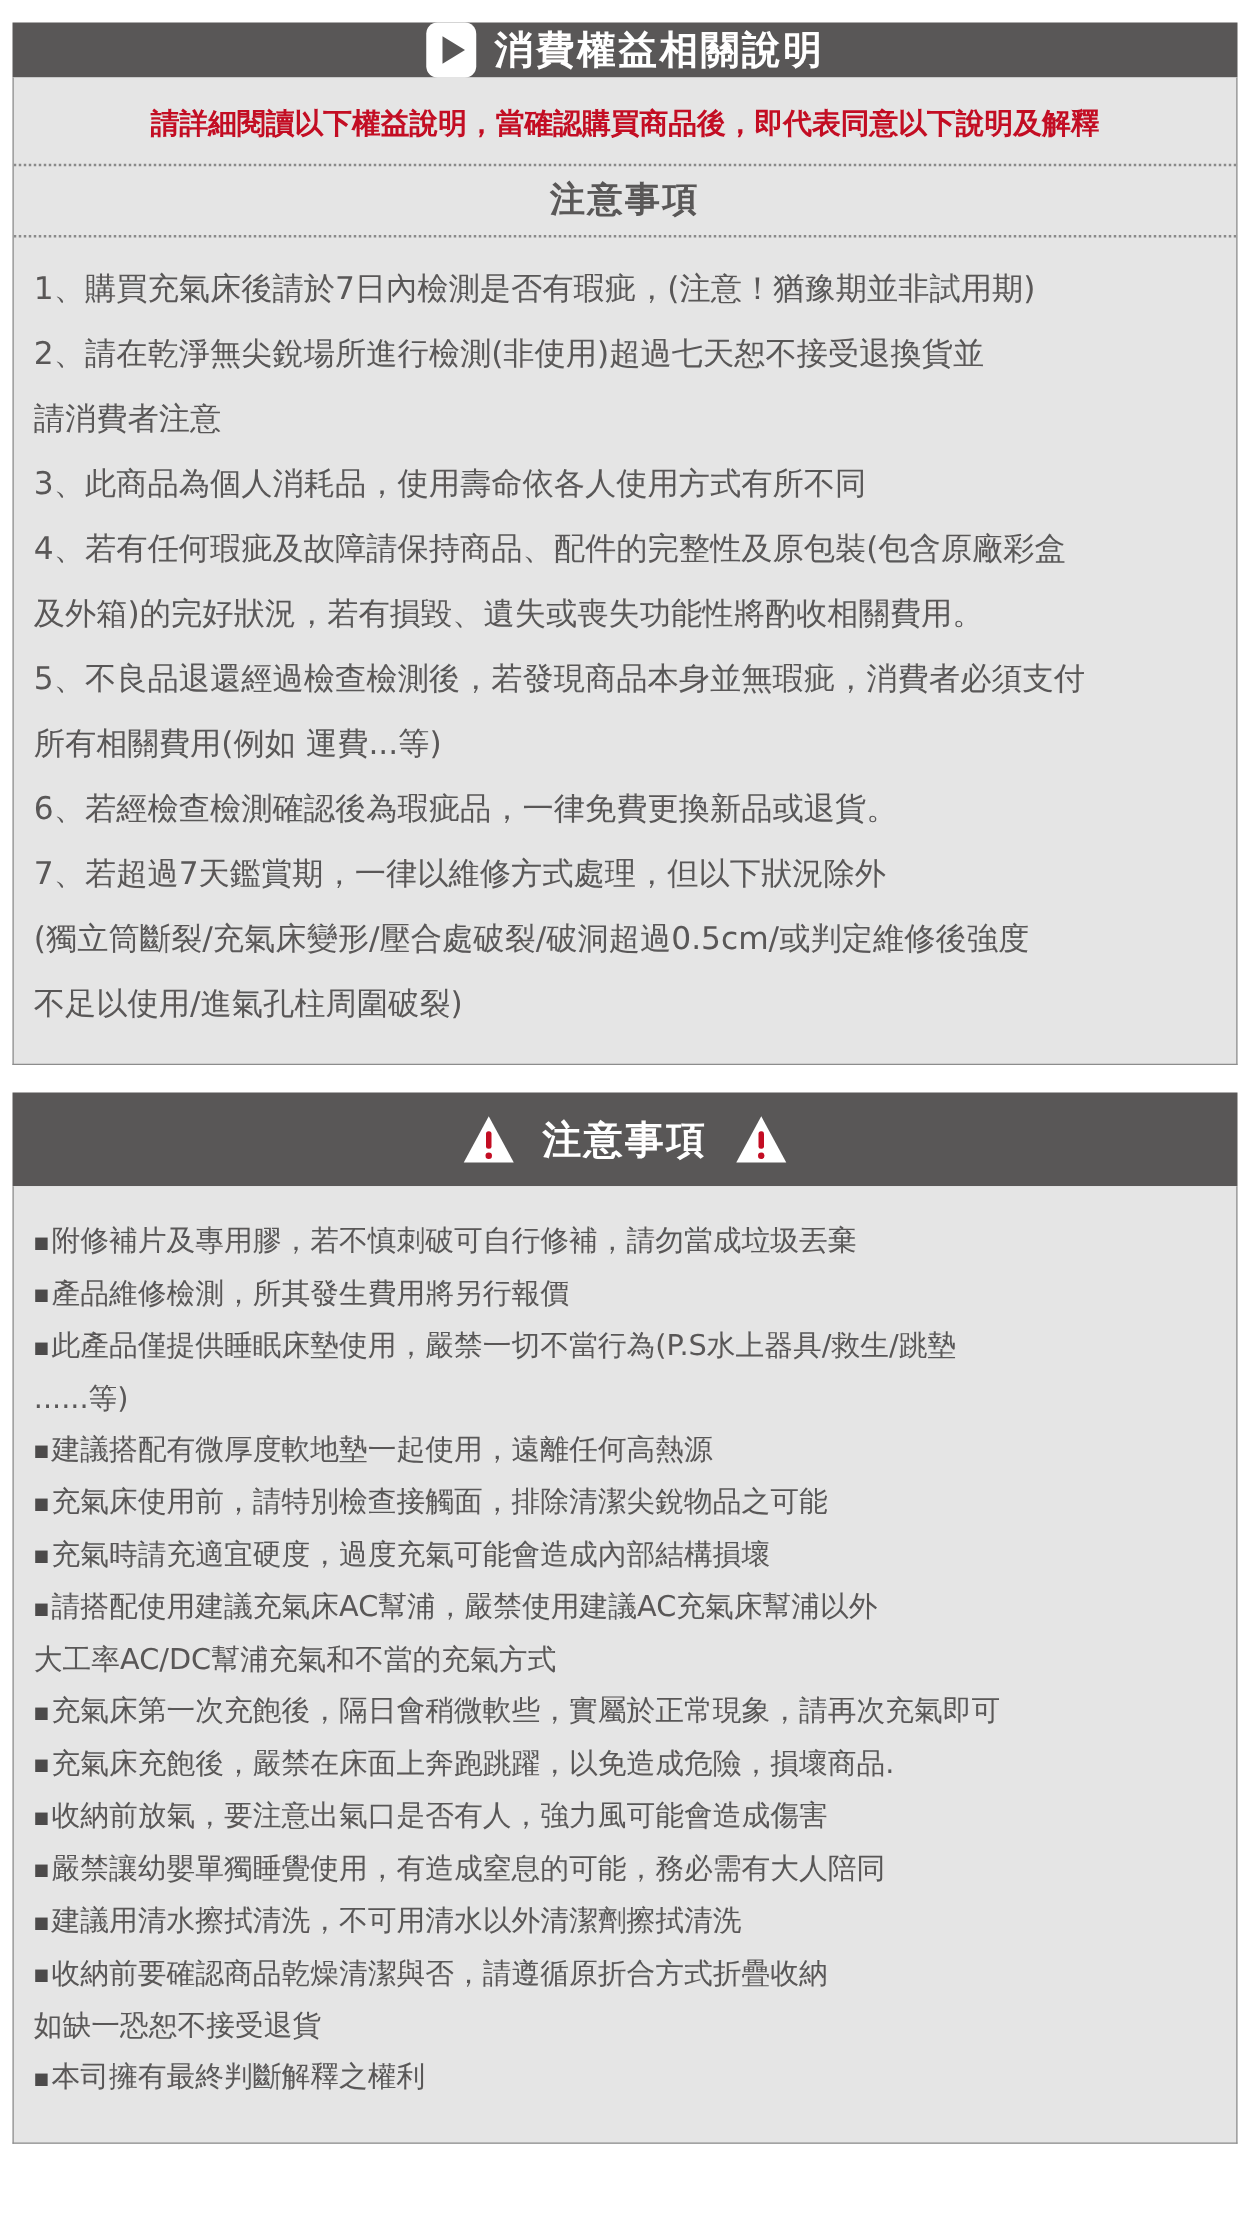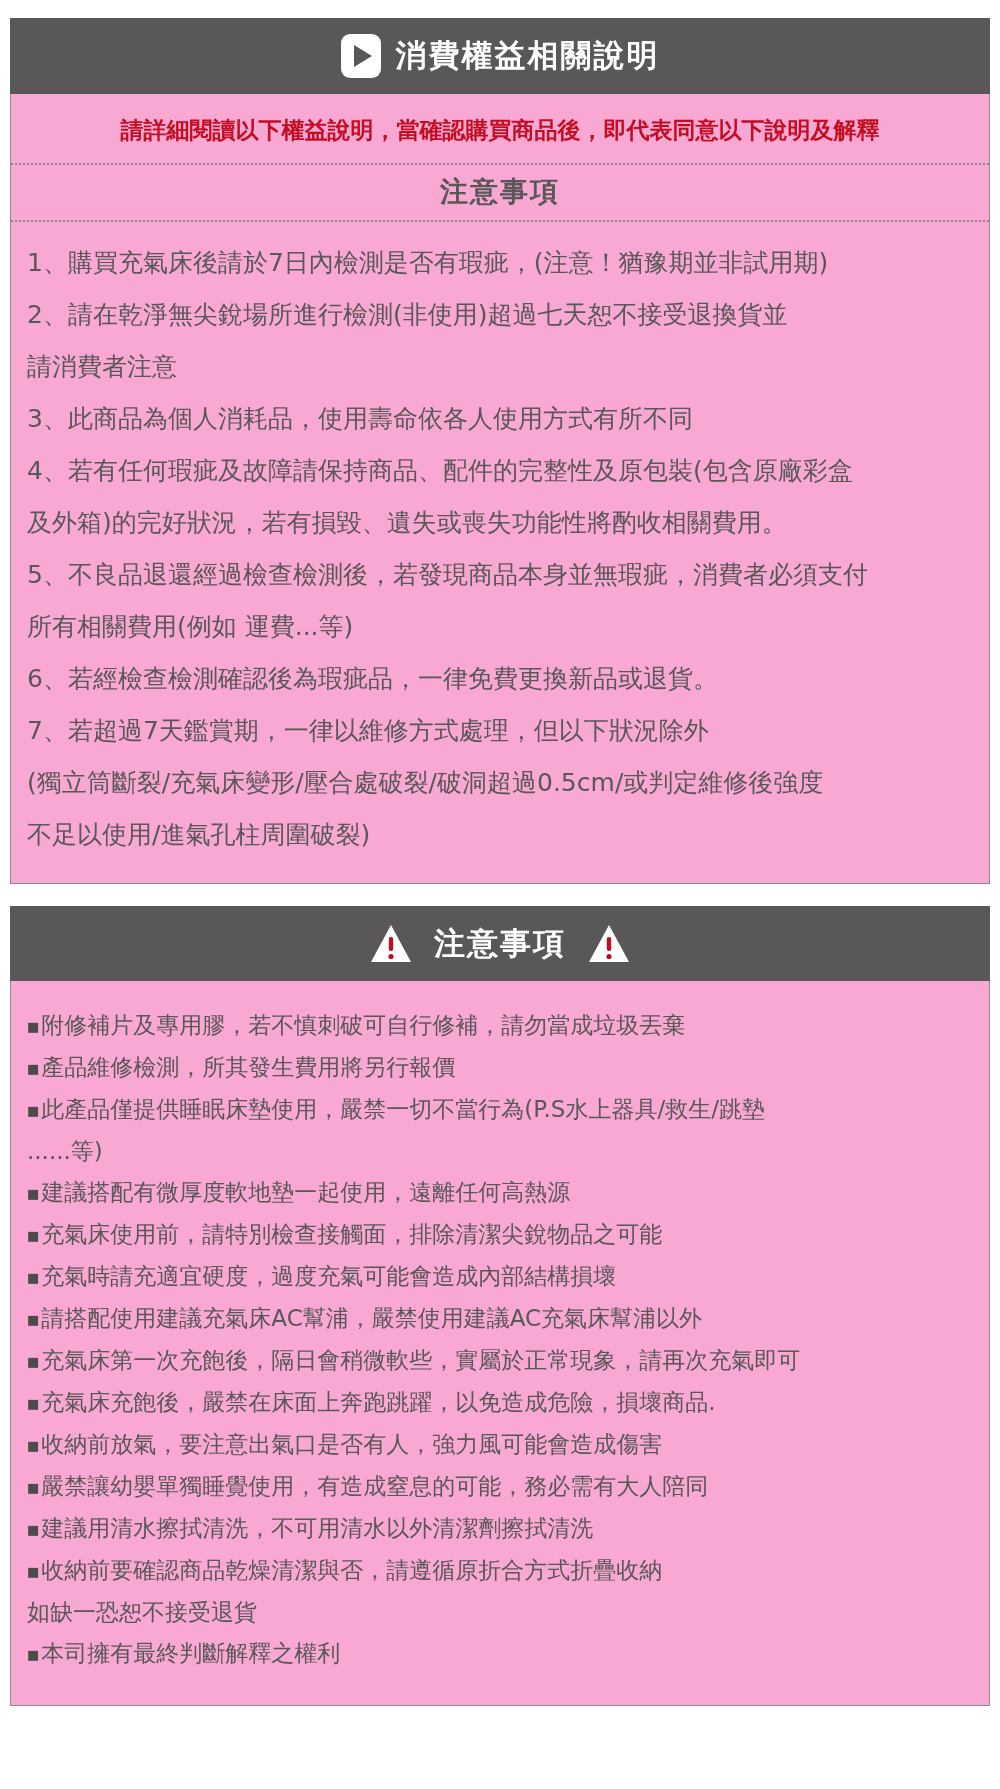--- a/index.html
+++ b/index.html
@@ -10,41 +10,41 @@
   }
   .box{margin:0 10px;}
   #box1{margin-top:18px;}
   #box2{margin-top:22px;}
 
   
   .box-header{
     background:#595757;color:#ffffff;
     display:flex;align-items:center;justify-content:center;
   }
-  #box1 .box-header{height:76px;gap:15px;}
+  #box1 .box-header{height:44px;gap:15px;}
   #box2 .box-header{height:75px;gap:22px;}
   .box-title{font-size:31px;font-weight:bold;letter-spacing:2px;}
 
   
   .play-icon{
     width:40px;height:44px;background:#ffffff;border-radius:9px;
     display:flex;align-items:center;justify-content:center;flex:0 0 auto;
   }
   .play-icon .tri{
     width:0;height:0;margin-left:5px;
     border-top:11px solid transparent;border-bottom:11px solid transparent;
     border-left:18px solid #595757;
   }
 
   
   .warn-icon{width:42px;height:40px;flex:0 0 auto;display:block;}
 
   
   .box-body{
-    border:1px solid #8c8c8c;border-top:none;background:#f9a8d4;
+    border:1px solid #8c8c8c;border-top:none;background:#e5e5e5;
     overflow:hidden;
   }
 
   .red-note{
     margin:0;padding:21px 12px 17px;
     text-align:center;font-size:23px;font-weight:bold;color:#c30d23;
     white-space:nowrap;
   }
   .subhead{
     border-top:2px dotted #8a8a8a;border-bottom:2px dotted #8a8a8a;
@@ -116,20 +116,21 @@
   <div class="box-body">
     <div class="notes">
         <div class="line"><span class="bullet">■</span>附修補片及專用膠，若不慎刺破可自行修補，請勿當成垃圾丟棄</div>
         <div class="line"><span class="bullet">■</span>產品維修檢測，所其發生費用將另行報價</div>
         <div class="line"><span class="bullet">■</span>此產品僅提供睡眠床墊使用，嚴禁一切不當行為(P.S水上器具/救生/跳墊</div>
         <div class="line">......等)</div>
         <div class="line"><span class="bullet">■</span>建議搭配有微厚度軟地墊一起使用，遠離任何高熱源</div>
         <div class="line"><span class="bullet">■</span>充氣床使用前，請特別檢查接觸面，排除清潔尖銳物品之可能</div>
         <div class="line"><span class="bullet">■</span>充氣時請充適宜硬度，過度充氣可能會造成內部結構損壞</div>
         <div class="line"><span class="bullet">■</span>請搭配使用建議充氣床AC幫浦，嚴禁使用建議AC充氣床幫浦以外</div>
+        <div class="line">大工率AC/DC幫浦充氣和不當的充氣方式</div>
         <div class="line"><span class="bullet">■</span>充氣床第一次充飽後，隔日會稍微軟些，實屬於正常現象，請再次充氣即可</div>
         <div class="line"><span class="bullet">■</span>充氣床充飽後，嚴禁在床面上奔跑跳躍，以免造成危險，損壞商品.</div>
         <div class="line"><span class="bullet">■</span>收納前放氣，要注意出氣口是否有人，強力風可能會造成傷害</div>
         <div class="line"><span class="bullet">■</span>嚴禁讓幼嬰單獨睡覺使用，有造成窒息的可能，務必需有大人陪同</div>
         <div class="line"><span class="bullet">■</span>建議用清水擦拭清洗，不可用清水以外清潔劑擦拭清洗</div>
         <div class="line"><span class="bullet">■</span>收納前要確認商品乾燥清潔與否，請遵循原折合方式折疊收納</div>
         <div class="line">如缺一恐恕不接受退貨</div>
         <div class="line"><span class="bullet">■</span>本司擁有最終判斷解釋之權利</div>
       </div>
   </div>

